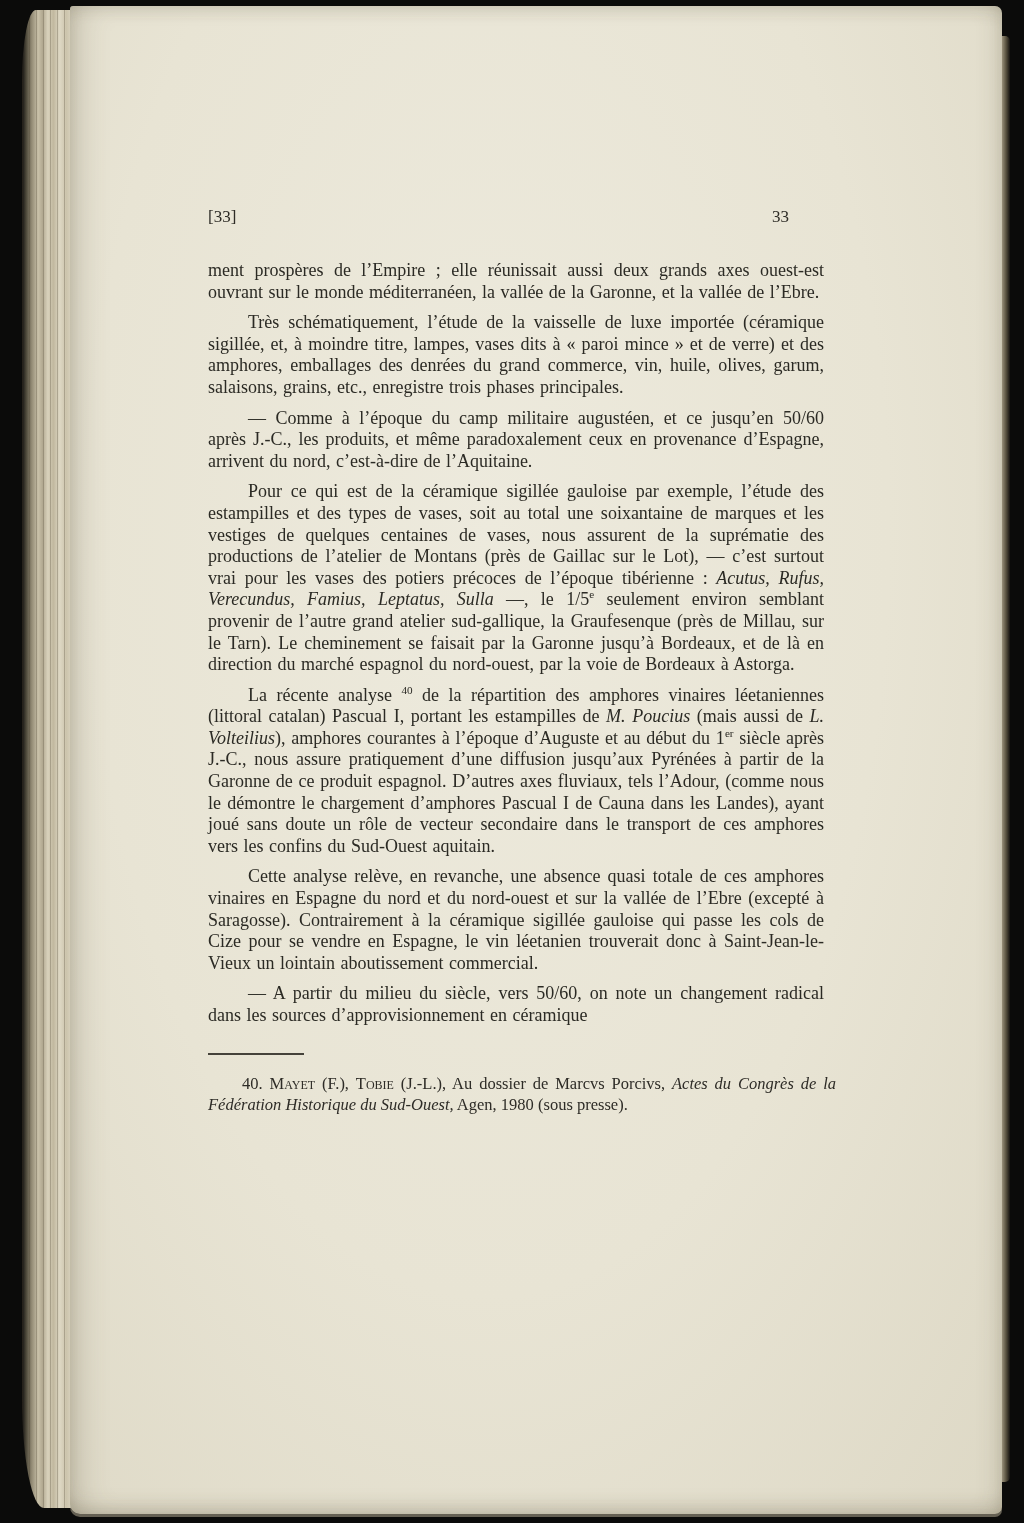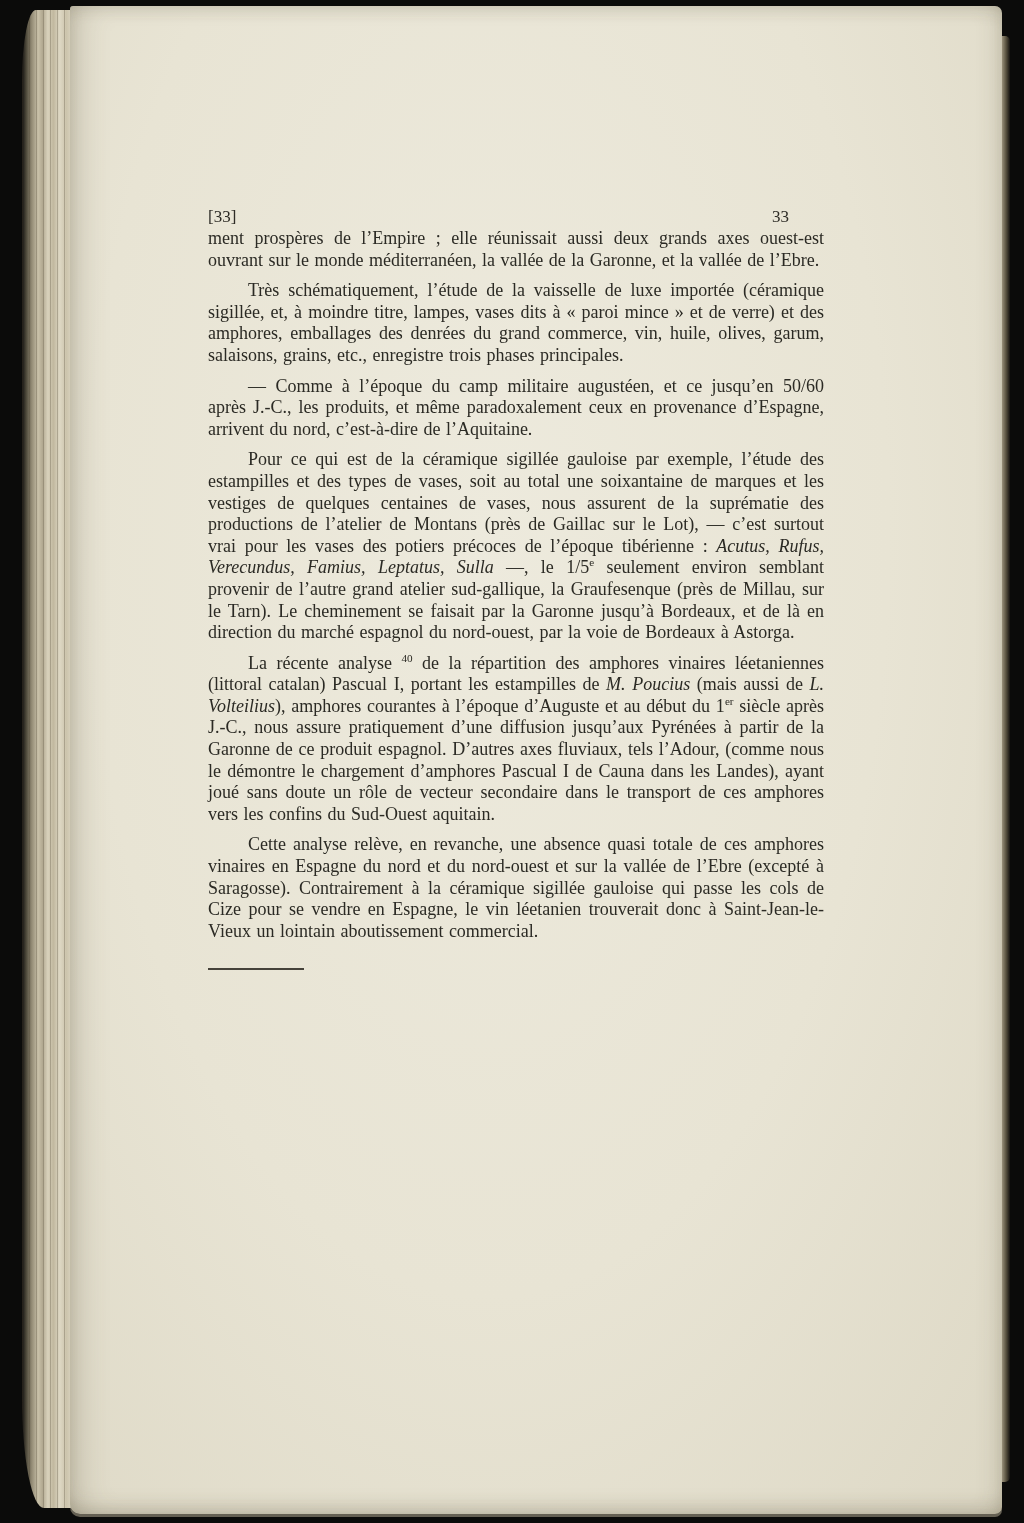--- a/index.html
+++ b/index.html
@@ -70,20 +70,21 @@
     position: absolute;
     left: 138px; top: 200px;
     width: 628px;
   }
   .header {
     display: flex;
     justify-content: space-between;
     align-items: baseline;
     font-size: 17px;
     line-height: 22px;
+    margin-bottom: 32px;
     color: #2e2c26;
   }
   .header .running-title {
     letter-spacing: 0.5px;
     text-align: center;
     flex: 1;
   }
   .header .folio-left { min-width: 64px; text-align: left; }
   .header .folio-right { min-width: 64px; padding-right: 6px; }
   .bodytext {
@@ -131,20 +132,22 @@
         <span class="folio-right">33</span>
       </div>
 
       <div class="bodytext">
           <p class="para"><span>ment prospères de l’Empire ; elle réunissait aussi deux grands axes ouest-est ouvrant sur le monde méditerranéen, la vallée de la Garonne, et la vallée de l’Ebre.</span></p>
           <p class="para indent"><span>Très schématiquement, l’étude de la vaisselle de luxe importée (céramique sigillée, et, à moindre titre, lampes, vases dits à « paroi mince » et de verre) et des amphores, emballages des denrées du grand commerce, vin, huile, olives, garum, salaisons, grains, etc., enregistre trois phases principales.</span></p>
           <p class="para indent"><span>— Comme à l’époque du camp militaire augustéen, et ce jusqu’en 50/60 après J.-C., les produits, et même paradoxalement ceux en provenance d’Espagne, arrivent du nord, c’est-à-dire de l’Aquitaine.</span></p>
           <p class="para indent"><span>Pour ce qui est de la céramique sigillée gauloise par exemple, l’étude des estampilles et des types de vases, soit au total une soixantaine de marques et les vestiges de quelques centaines de vases, nous assurent de la suprématie des productions de l’atelier de Montans (près de Gaillac sur le Lot), — c’est surtout vrai pour les vases des potiers précoces de l’époque tibérienne : </span><span class="it">Acutus, Rufus, Verecundus, Famius, Leptatus, Sulla</span><span> —, le 1/5</span><sup>e</sup><span> seulement environ semblant provenir de l’autre grand atelier sud-gallique, la Graufesenque (près de Millau, sur le Tarn). Le cheminement se faisait par la Garonne jusqu’à Bordeaux, et de là en direction du marché espagnol du nord-ouest, par la voie de Bordeaux à Astorga.</span></p>
           <p class="para indent"><span>La récente analyse </span><sup>40</sup><span> de la répartition des amphores vinaires léetaniennes (littoral catalan) Pascual I, portant les estampilles de </span><span class="it">M. Poucius</span><span> (mais aussi de </span><span class="it">L. Volteilius</span><span>), amphores courantes à l’époque d’Auguste et au début du 1</span><sup>er</sup><span> siècle après J.-C., nous assure pratiquement d’une diffusion jusqu’aux Pyrénées à partir de la Garonne de ce produit espagnol. D’autres axes fluviaux, tels l’Adour, (comme nous le démontre le chargement d’amphores Pascual I de Cauna dans les Landes), ayant joué sans doute un rôle de vecteur secondaire dans le transport de ces amphores vers les confins du Sud-Ouest aquitain.</span></p>
           <p class="para indent"><span>Cette analyse relève, en revanche, une absence quasi totale de ces amphores vinaires en Espagne du nord et du nord-ouest et sur la vallée de l’Ebre (excepté à Saragosse). Contrairement à la céramique sigillée gauloise qui passe les cols de Cize pour se vendre en Espagne, le vin léetanien trouverait donc à Saint-Jean-le-Vieux un lointain aboutissement commercial.</span></p>
+          <p class="para indent"><span>— A partir du milieu du siècle, vers 50/60, on note un changement radical dans les sources d’approvisionnement en céramique</span></p>
         </div>
 
       <hr class="footnote-rule">
 
+      <p class="footnote"><span>40. </span><span class="sc">Mayet</span><span> (F.), </span><span class="sc">Tobie</span><span> (J.-L.), Au dossier de Marcvs Porcivs, </span><span class="it">Actes du Congrès de la Fédération Historique du Sud-Ouest,</span><span> Agen, 1980 (sous presse).</span></p>
 
     </div>
   </div>
 </div>
 
 </body></html>

